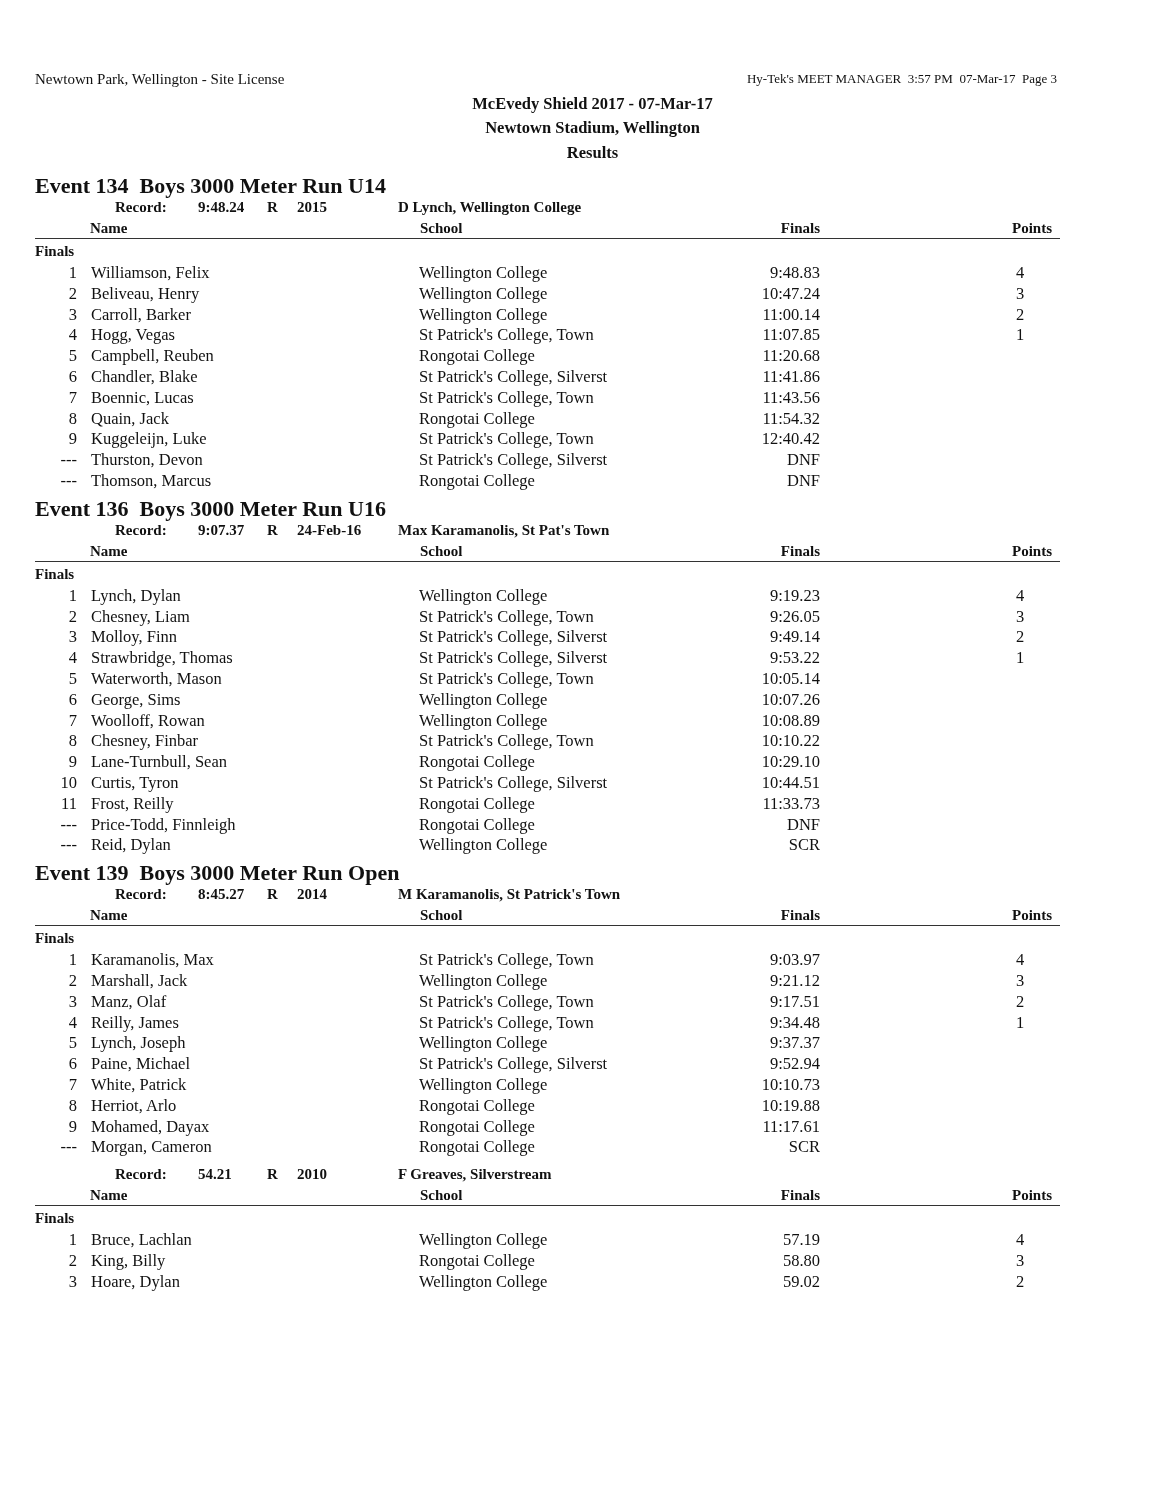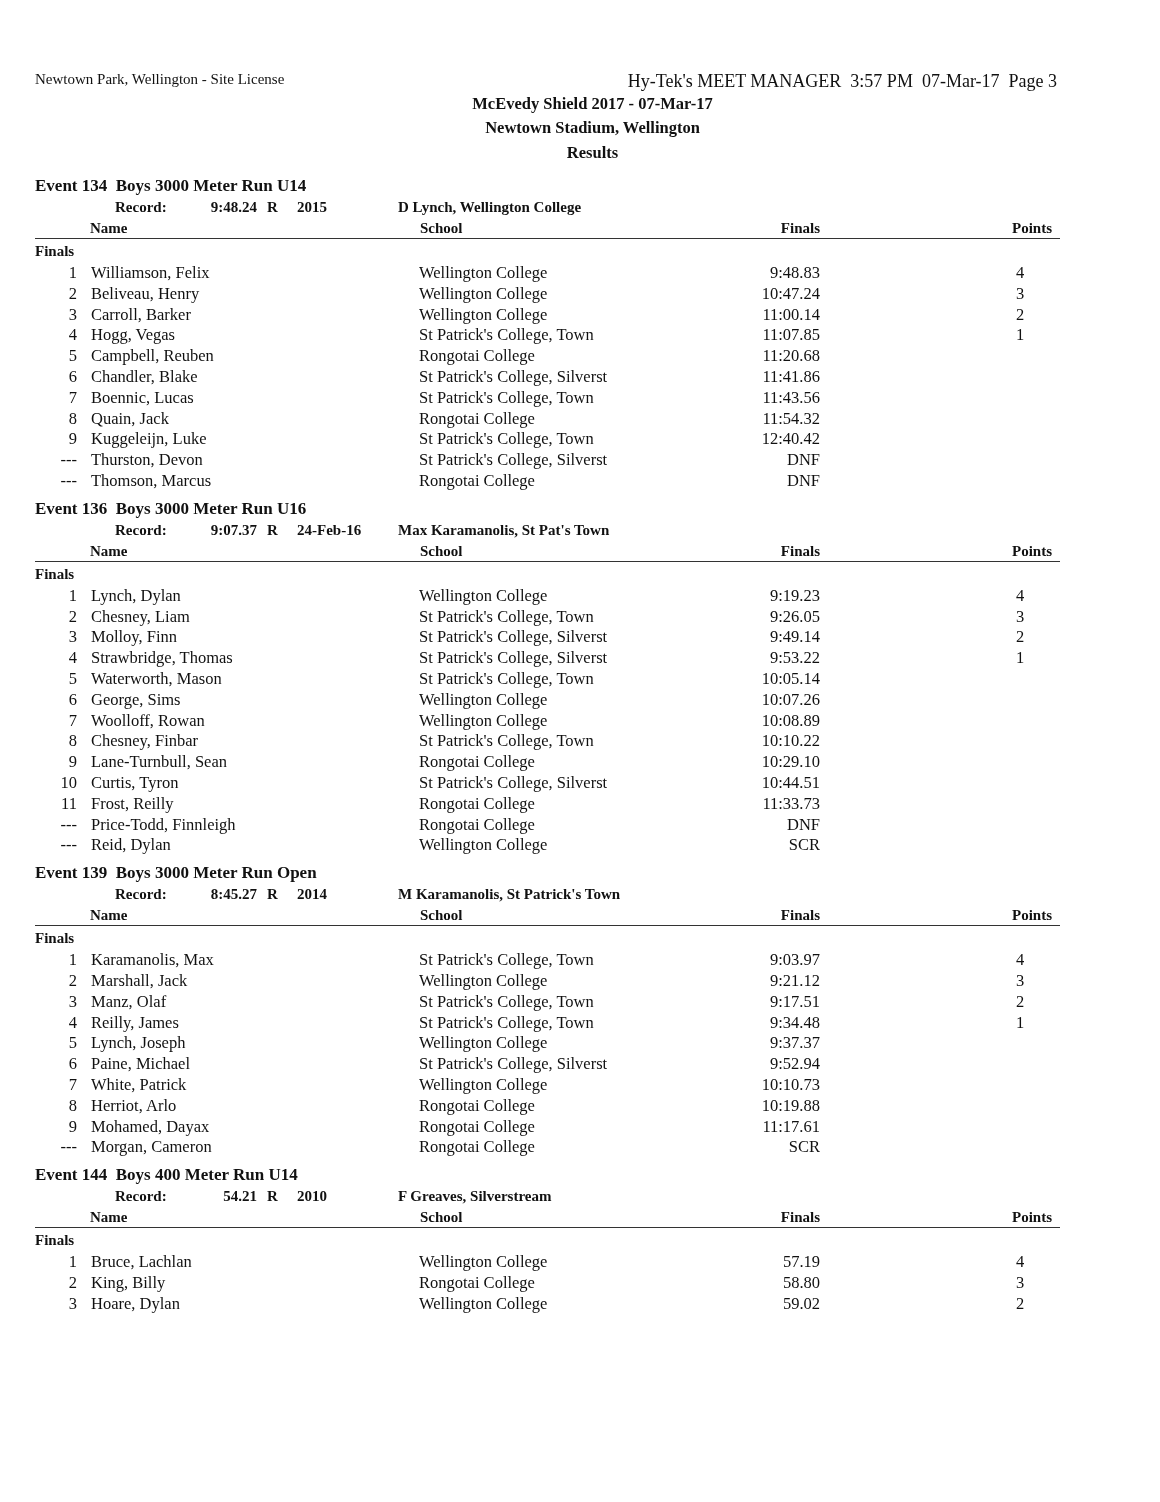--- a/index.html
+++ b/index.html
@@ -1,29 +1,29 @@
 <!DOCTYPE html>
 <html><head>
 <meta charset="utf-8">
 <style>
   html, body { margin: 0; padding: 0; background: #ffffff; }
   body {
     width: 1160px; height: 1502px; position: relative; overflow: hidden;
     font-family: "Liberation Serif", "DejaVu Serif", serif; color: #111;
   }
   .hdr-left { position: absolute; left: 35px; top: 71px; font-size: 15px; }
-  .hdr-right { position: absolute; right: 103px; top: 71px; font-size: 18px; white-space: pre; }
+  .hdr-right { position: absolute; right: 103px; top: 71px; font-size: 13px; white-space: pre; }
   .title-line { position: absolute; left: 0; width: 1185px; text-align: center; font-weight: bold; font-size: 16.5px; }
   #events { position: absolute; left: 35px; top: 175px; width: 1025px; }
   .event { margin-bottom: 6px; }
-  .event-title { font-weight: bold; font-size: 17px; height: 22px; line-height: 22px; white-space: pre; }
+  .event-title { font-weight: bold; font-size: 22px; height: 22px; line-height: 22px; white-space: pre; }
   .record-line { position: relative; height: 21px; font-weight: bold; font-size: 15px; line-height: 21px; }
   .record-line span { position: absolute; top: 0; white-space: nowrap; }
   .rec-label { left: 80px; }
-  .rec-time { left: 157px; width: 65px; text-align: right; }
+  .rec-time { left: 163px; width: 65px; }
   .rec-flag { left: 232px; }
   .rec-date { left: 262px; }
   .rec-holder { left: 363px; }
   .col-head { position: relative; height: 20px; font-weight: bold; font-size: 15px; line-height: 20px; border-bottom: 1.5px solid #333; }
   .col-head span { position: absolute; top: 0; text-align: right; }
   .ch-name { left: 55px; }
   .ch-school { left: 385px; }
   .ch-finals { right: 240px; }
   .ch-points { right: 8px; }
   .round-label { font-weight: bold; font-size: 15px; height: 22px; line-height: 24px; margin-bottom: 2px; }
@@ -328,21 +328,20 @@
       </div>
       <div class="row">
         <span class="c-place">---</span>
         <span class="c-name">Morgan, Cameron</span>
         <span class="c-school">Rongotai College</span>
         <span class="c-time">SCR</span>
         <span class="c-points"></span>
       </div>
     </div>
     <div class="event">
-      <div class="event-title">Event 144  Boys 400 Meter Run U14</div>
       <div class="record-line">
         <span class="rec-label">Record:</span>
         <span class="rec-time">54.21</span>
         <span class="rec-flag">R</span>
         <span class="rec-date">2010</span>
         <span class="rec-holder">F Greaves, Silverstream</span>
       </div>
       <div class="col-head">
         <span class="ch-name">Name</span>
         <span class="ch-school">School</span>

